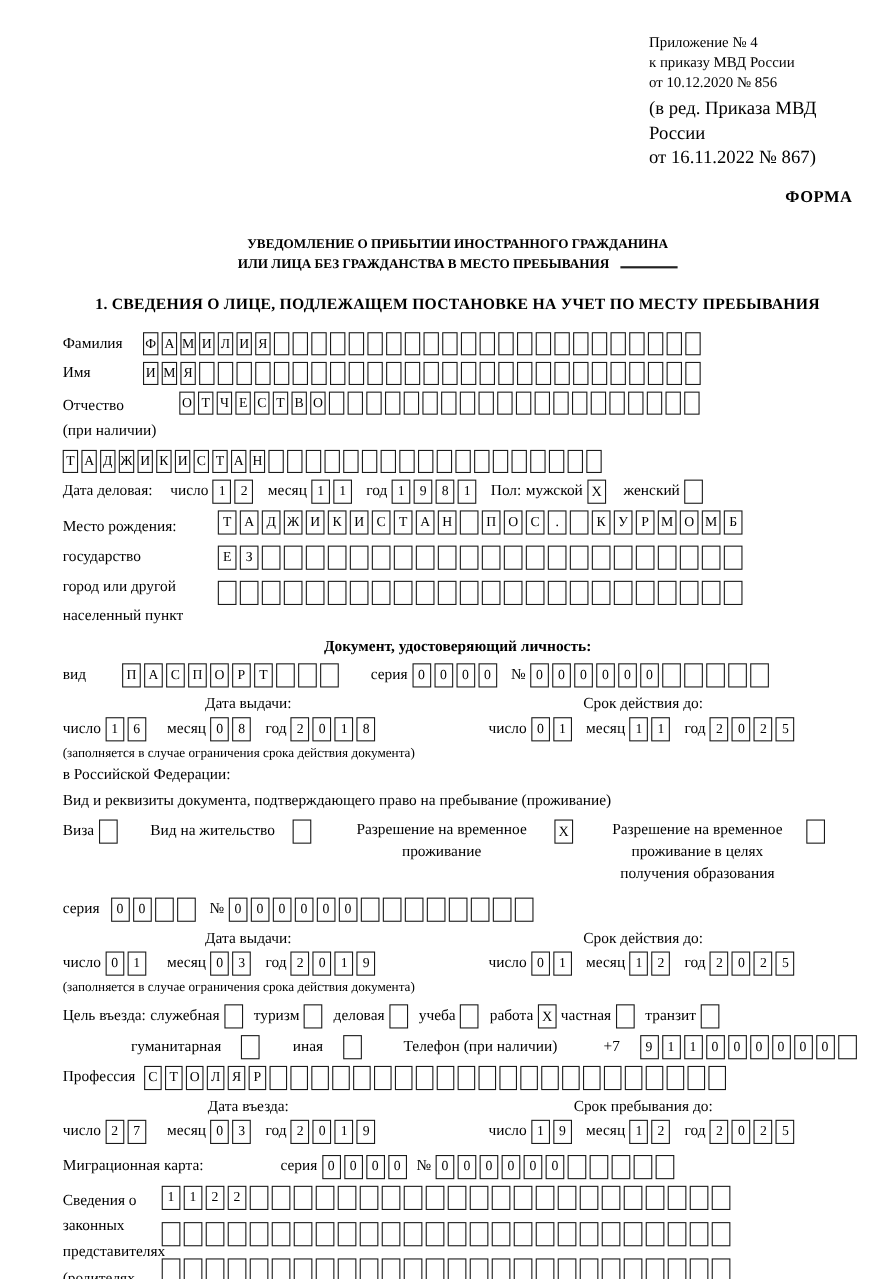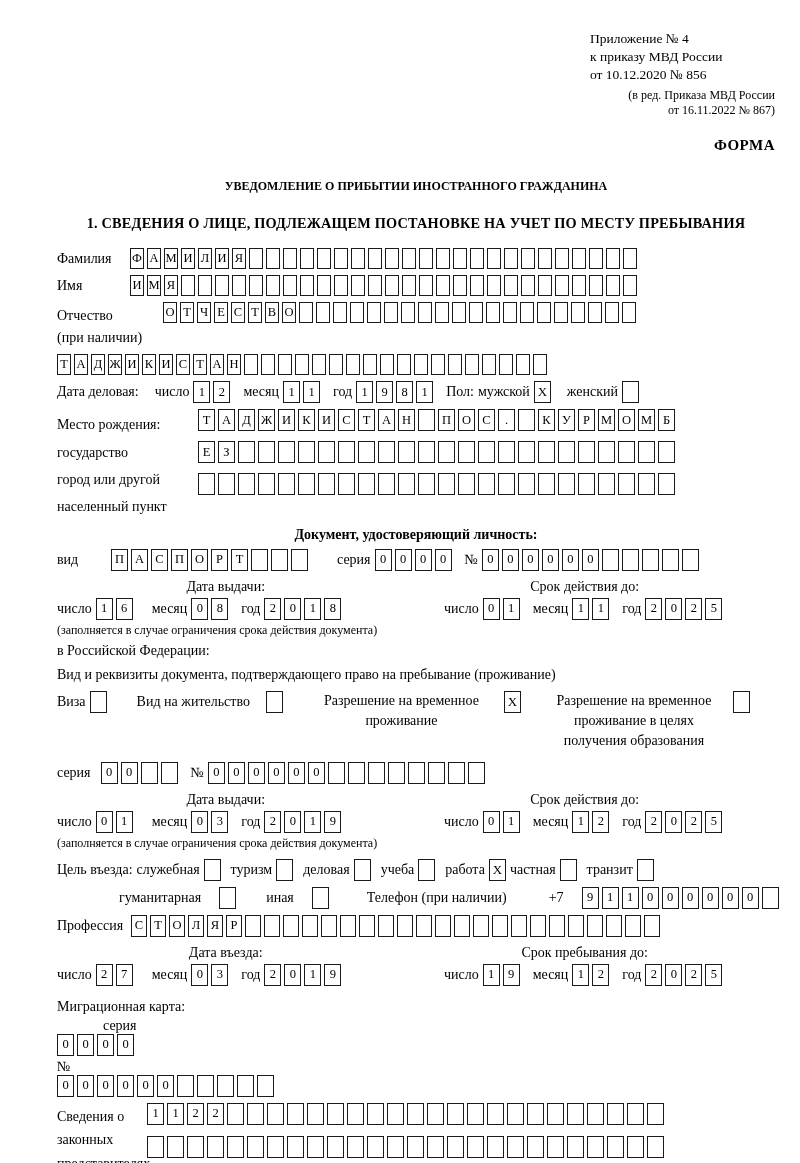--- a/index.html
+++ b/index.html
@@ -6,21 +6,21 @@
   html,body { margin:0; padding:0; background:#fff; }
   body {
     color:#000;
     font-family:"Liberation Serif","DejaVu Serif",serif;
     font-size:14px;
   }
   .page { width:800px; height:1163px; padding:30px 25px 10px 57px; position:relative; overflow:hidden; background:#fff; }
 
   
   .annex { width:185px; margin-left:auto; font-size:13.5px; line-height:1.35; }
-  .annex-note { font-size:12px; margin-top:3px; line-height:1.3;text-align:right; }
+  .annex-note { font-size:17px; margin-top:3px; line-height:1.3; }
   .form-word { font-weight:bold; font-size:15px; text-align:right; margin-top:16px; letter-spacing:0.5px; }
 
   .title { text-align:center; font-weight:bold; font-size:12px; line-height:1.5; margin-top:22px; }
   .title-blank { display:inline-block; width:52px; border-bottom:2.5px solid #222; margin-left:10px; height:14px; }
 
   .sec-heading { text-align:center; font-weight:bold; font-size:14.3px; margin-top:20px; margin-bottom:16px; letter-spacing:0.2px; }
 
   .row { display:flex; align-items:flex-start; margin-bottom:6px; }
   .lbl { flex:none; padding-top:3px; }
   .lbl2 { line-height:1.55; }
@@ -68,20 +68,21 @@
     <div>от 10.12.2020 № 856</div>
     <div class="annex-note">
       <div>(в ред. Приказа МВД России</div>
       <div>от 16.11.2022 № 867)</div>
     </div>
     <div class="form-word">ФОРМА</div>
   </div>
 
   <div class="title">
     <div>УВЕДОМЛЕНИЕ О ПРИБЫТИИ ИНОСТРАННОГО ГРАЖДАНИНА</div>
+    <div><span>ИЛИ ЛИЦА БЕЗ ГРАЖДАНСТВА В МЕСТО ПРЕБЫВАНИЯ</span><span class="title-blank"></span></div>
   </div>
 
   <div class="sec-heading">1. СВЕДЕНИЯ О ЛИЦЕ, ПОДЛЕЖАЩЕМ ПОСТАНОВКЕ НА УЧЕТ ПО МЕСТУ ПРЕБЫВАНИЯ</div>
 
   <div class="row">
     <span class="lbl" style="width:73px;">Фамилия</span>
     <span class="cells">
         <span class="cell">Ф</span>
         <span class="cell">А</span>
         <span class="cell">М</span>
@@ -626,21 +627,21 @@
         <span class="cells wide">
             <span class="cell">2</span>
             <span class="cell">0</span>
             <span class="cell">2</span>
             <span class="cell">5</span>
           </span>
       </div>
     </div>
   </div>
 
-  <div class="row" style="margin-top:10px;flex-direction:column;">
+  <div class="row" style="margin-top:10px;">
     <span class="dlbl" style="width:148px;">Миграционная карта:</span>
     <span class="dlbl" style="margin-left:46px;">серия</span>
     <span class="cells wide" style="margin-right:6px;">
         <span class="cell">0</span>
         <span class="cell">0</span>
         <span class="cell">0</span>
         <span class="cell">0</span>
       </span>
     <span class="dlbl">№</span>
     <span class="cells wide">

